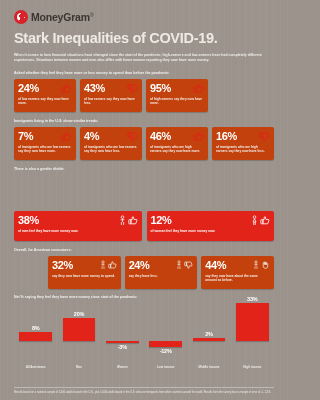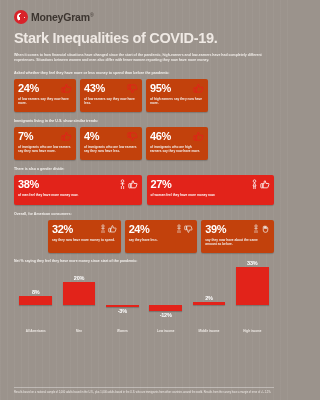--- a/index.html
+++ b/index.html
@@ -57,21 +57,21 @@
   .grid3{ display:grid; grid-template-columns:repeat(3,1fr); gap:4px;margin-left:34px; }
 
   .card{
     background:#c2410c;
     border-radius:2px;
     padding:4px 4px 5px 4px;
     min-height:33px;
     box-shadow:0 1px 1px rgba(0,0,0,.18);
     display:flex; flex-direction:column; justify-content:flex-start;
   }
-  .card.red{ background:#e2231a; min-height:30px; }
+  .card.red{ background:#e2231a; min-height:30px;margin-top:36px; }
   .card-top{ display:flex; align-items:flex-start; justify-content:space-between; gap:2px; }
   .pct{ font-size:11px; font-weight:bold; color:#ffffff; line-height:1; letter-spacing:-.4px; }
   .card.red .pct{ font-size:11px; }
   .card-desc{
     margin-top:3px; font-size:3.2px; line-height:1.45;
     color:#f3efec; font-weight:bold;
   }
   .card.red .card-desc{ color:#ffffff; }
 
   .ico{ flex:none; display:block; }
@@ -191,20 +191,30 @@
       <div class="card-top">
         <span class="pct">46%</span>
         <svg class="ico" width="11" height="11" viewBox="0 0 24 24" fill="none" stroke="#e2231a" stroke-width="2" stroke-linejoin="round">
             <path d="M7 10h3V5.5A2.5 2.5 0 0 1 12.5 3l2 6.5H20a1.5 1.5 0 0 1 1.4 2l-2.3 7A2 2 0 0 1 17.2 20H7z"></path>
             <rect x="2" y="10" width="5" height="10" rx="1"></rect>
           </svg>
       </div>
       <div class="card-desc">of immigrants who are high earners say they now have more.</div>
     </div>
 
+    <div class="card">
+      <div class="card-top">
+        <span class="pct">16%</span>
+        <svg class="ico" width="11" height="11" viewBox="0 0 24 24" fill="none" stroke="#e2231a" stroke-width="2" stroke-linejoin="round">
+            <path d="M7 14h3v4.5A2.5 2.5 0 0 0 12.5 21l2-6.5H20a1.5 1.5 0 0 0 1.4-2l-2.3-7A2 2 0 0 0 17.2 4H7z"></path>
+            <rect x="2" y="4" width="5" height="10" rx="1"></rect>
+          </svg>
+      </div>
+      <div class="card-desc">of immigrants who are high earners say they now have less.</div>
+    </div>
   </div>
 
   <div class="section-label">There is also a gender divide:</div>
   <div class="grid2">
 
     <div class="card red">
       <div class="card-top">
         <span class="pct">38%</span>
         <span style="display:flex;gap:1px;align-items:flex-start;">
           <svg class="ico" width="9" height="11" viewBox="0 0 24 28" fill="none" stroke="#ffffff" stroke-width="2">
@@ -215,21 +225,21 @@
               <path d="M7 10h3V5.5A2.5 2.5 0 0 1 12.5 3l2 6.5H20a1.5 1.5 0 0 1 1.4 2l-2.3 7A2 2 0 0 1 17.2 20H7z"></path>
               <rect x="2" y="10" width="5" height="10" rx="1"></rect>
             </svg>
         </span>
       </div>
       <div class="card-desc">of men feel they have more money now.</div>
     </div>
 
     <div class="card red">
       <div class="card-top">
-        <span class="pct">27%</span>
+        <span class="pct">12%</span>
         <span style="display:flex;gap:1px;align-items:flex-start;">
           <svg class="ico" width="9" height="11" viewBox="0 0 24 28" fill="none" stroke="#ffffff" stroke-width="2">
               <circle cx="12" cy="5" r="3.5"></circle>
               <path d="M12 9l-4 9h8l-4-9zM10 18v8M14 18v8"></path>
             </svg>
           <svg class="ico" width="10" height="11" viewBox="0 0 24 24" fill="none" stroke="#ffffff" stroke-width="2" stroke-linejoin="round">
               <path d="M7 10h3V5.5A2.5 2.5 0 0 1 12.5 3l2 6.5H20a1.5 1.5 0 0 1 1.4 2l-2.3 7A2 2 0 0 1 17.2 20H7z"></path>
               <rect x="2" y="10" width="5" height="10" rx="1"></rect>
             </svg>
         </span>
@@ -270,21 +280,21 @@
               <path d="M7 14h3v4.5A2.5 2.5 0 0 0 12.5 21l2-6.5H20a1.5 1.5 0 0 0 1.4-2l-2.3-7A2 2 0 0 0 17.2 4H7z"></path>
               <rect x="2" y="4" width="5" height="10" rx="1"></rect>
             </svg>
         </span>
       </div>
       <div class="card-desc">say they have less.</div>
     </div>
 
     <div class="card">
       <div class="card-top">
-        <span class="pct">39%</span>
+        <span class="pct">44%</span>
         <span style="display:flex;gap:1px;align-items:flex-start;">
           <svg class="ico" width="8" height="10" viewBox="0 0 24 28" fill="none" stroke="#efeae6" stroke-width="2">
               <circle cx="12" cy="5" r="3.5"></circle>
               <path d="M12 9v9M7 12h10M9 18v8M15 18v8"></path>
             </svg>
           <svg class="ico" width="9" height="10" viewBox="0 0 24 24" fill="none" stroke="#efeae6" stroke-width="2" stroke-linejoin="round">
               <path d="M6 12V6.5a1.5 1.5 0 0 1 3 0V11M9 11V5a1.5 1.5 0 0 1 3 0v6M12 11V6a1.5 1.5 0 0 1 3 0v6M15 9.5A1.5 1.5 0 0 1 18 9.5V15a6 6 0 0 1-6 6 6 6 0 0 1-6-6v-3"></path>
             </svg>
         </span>
       </div>

